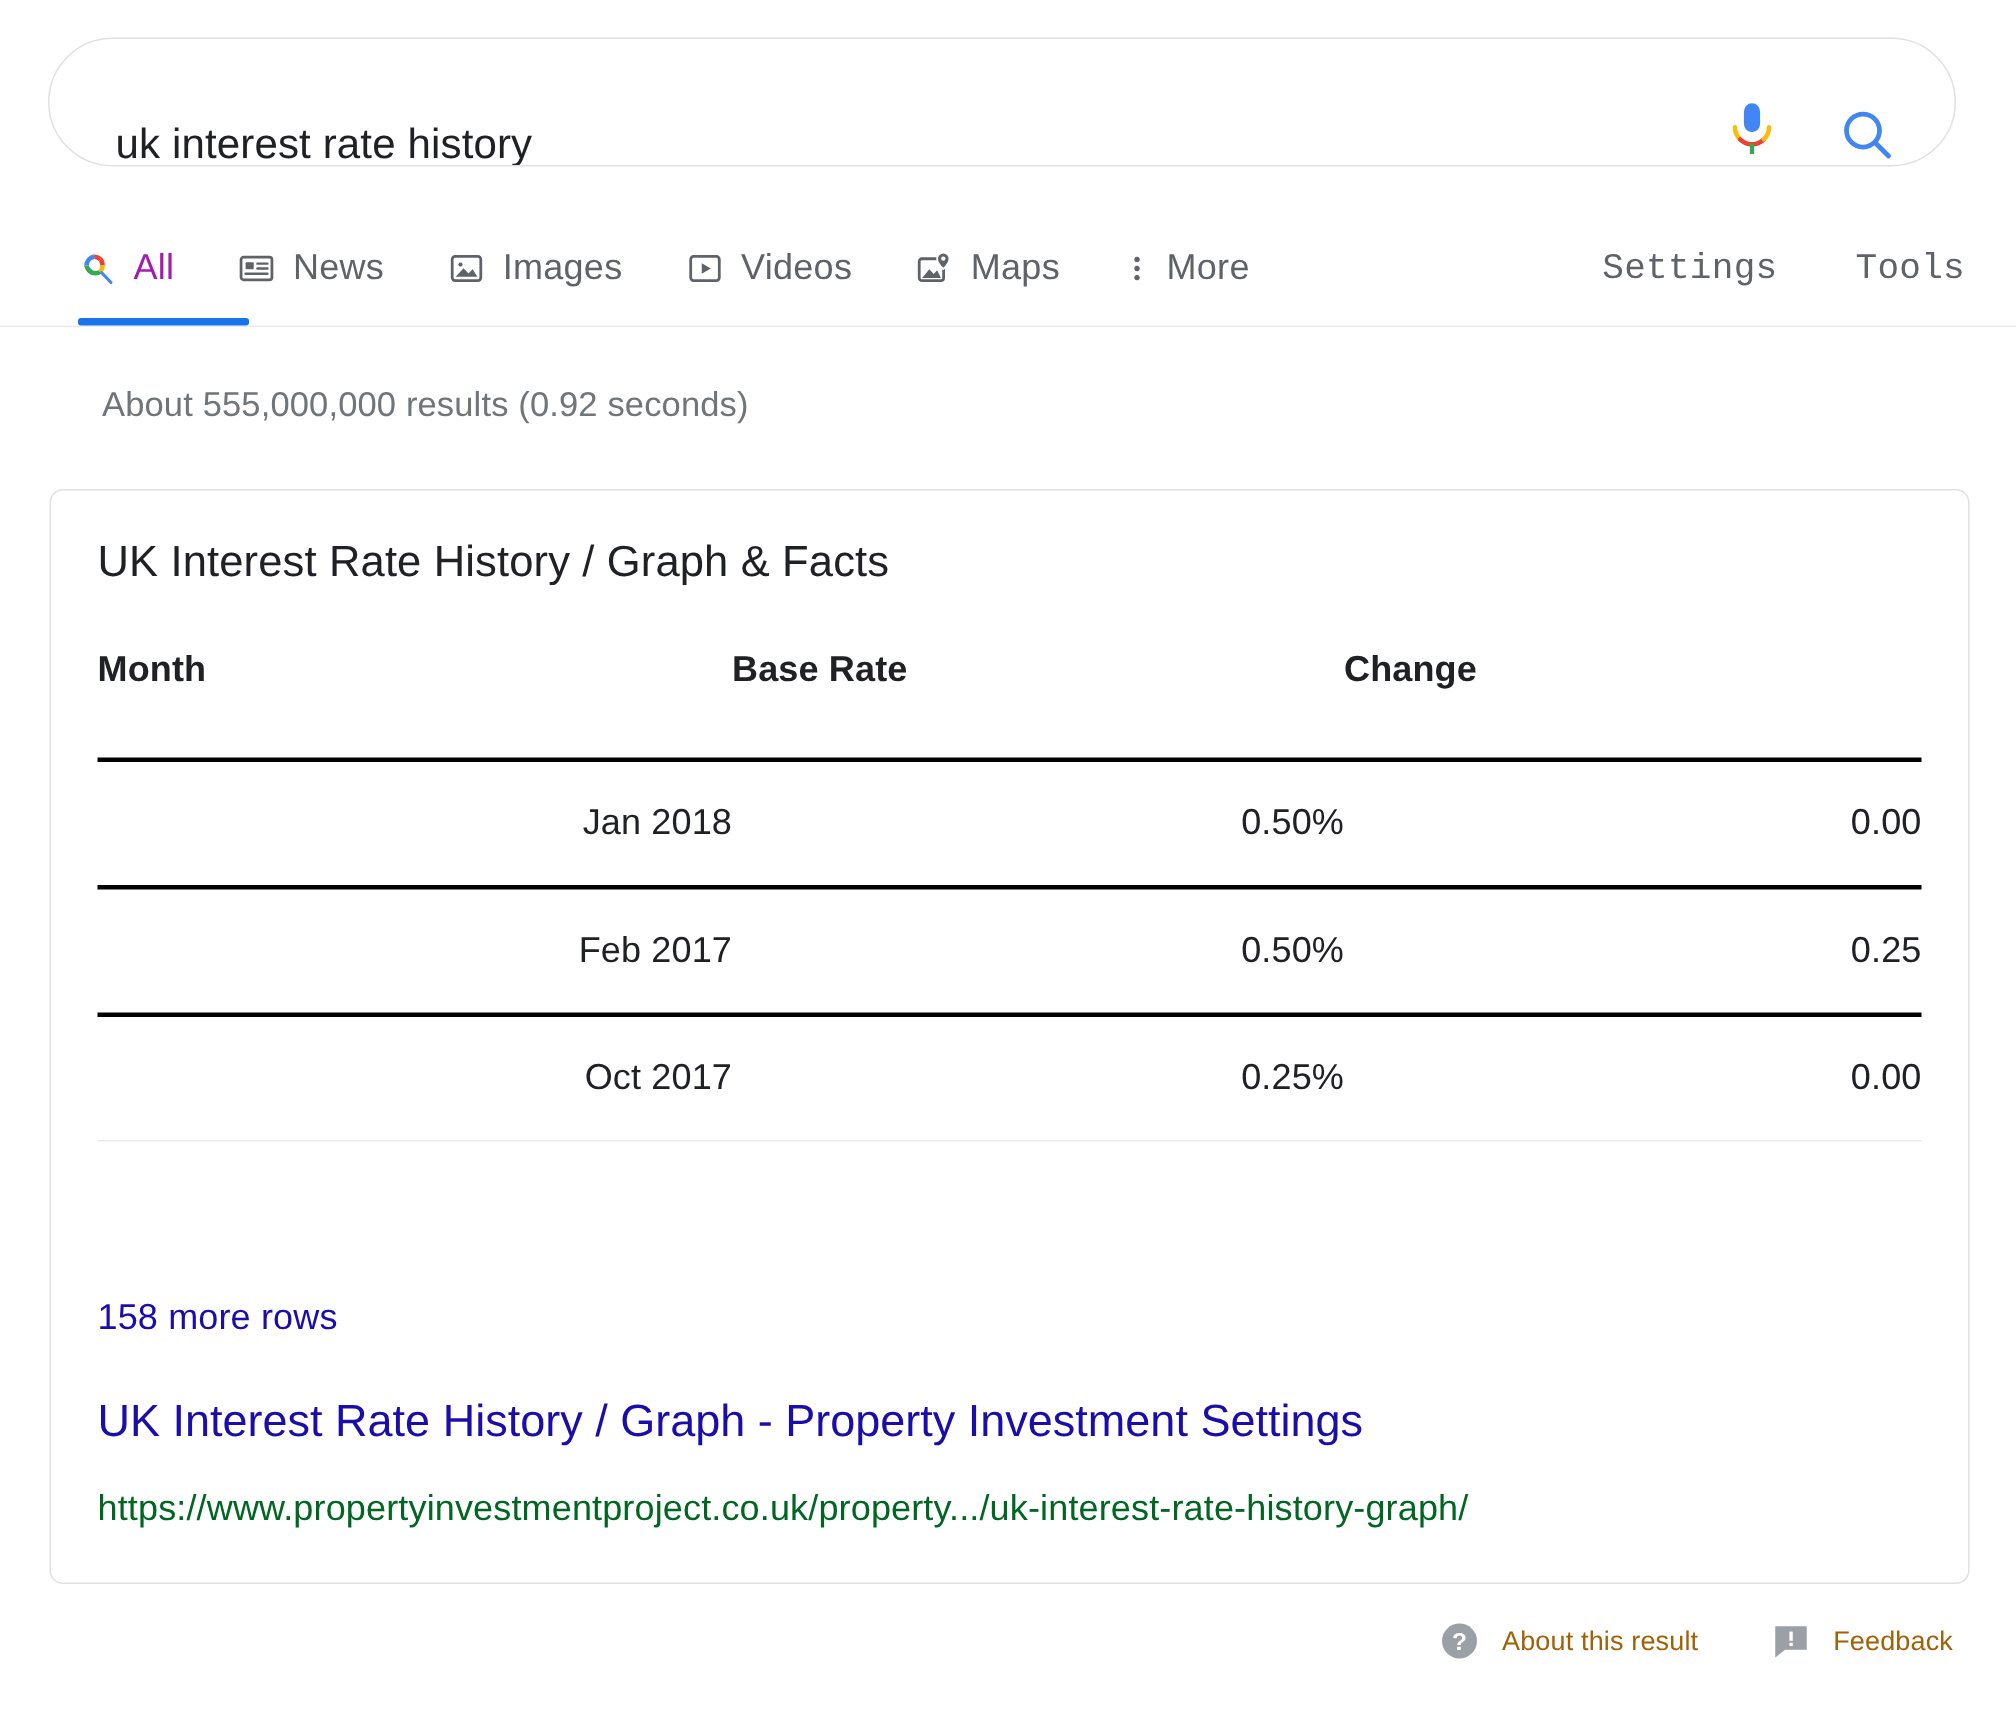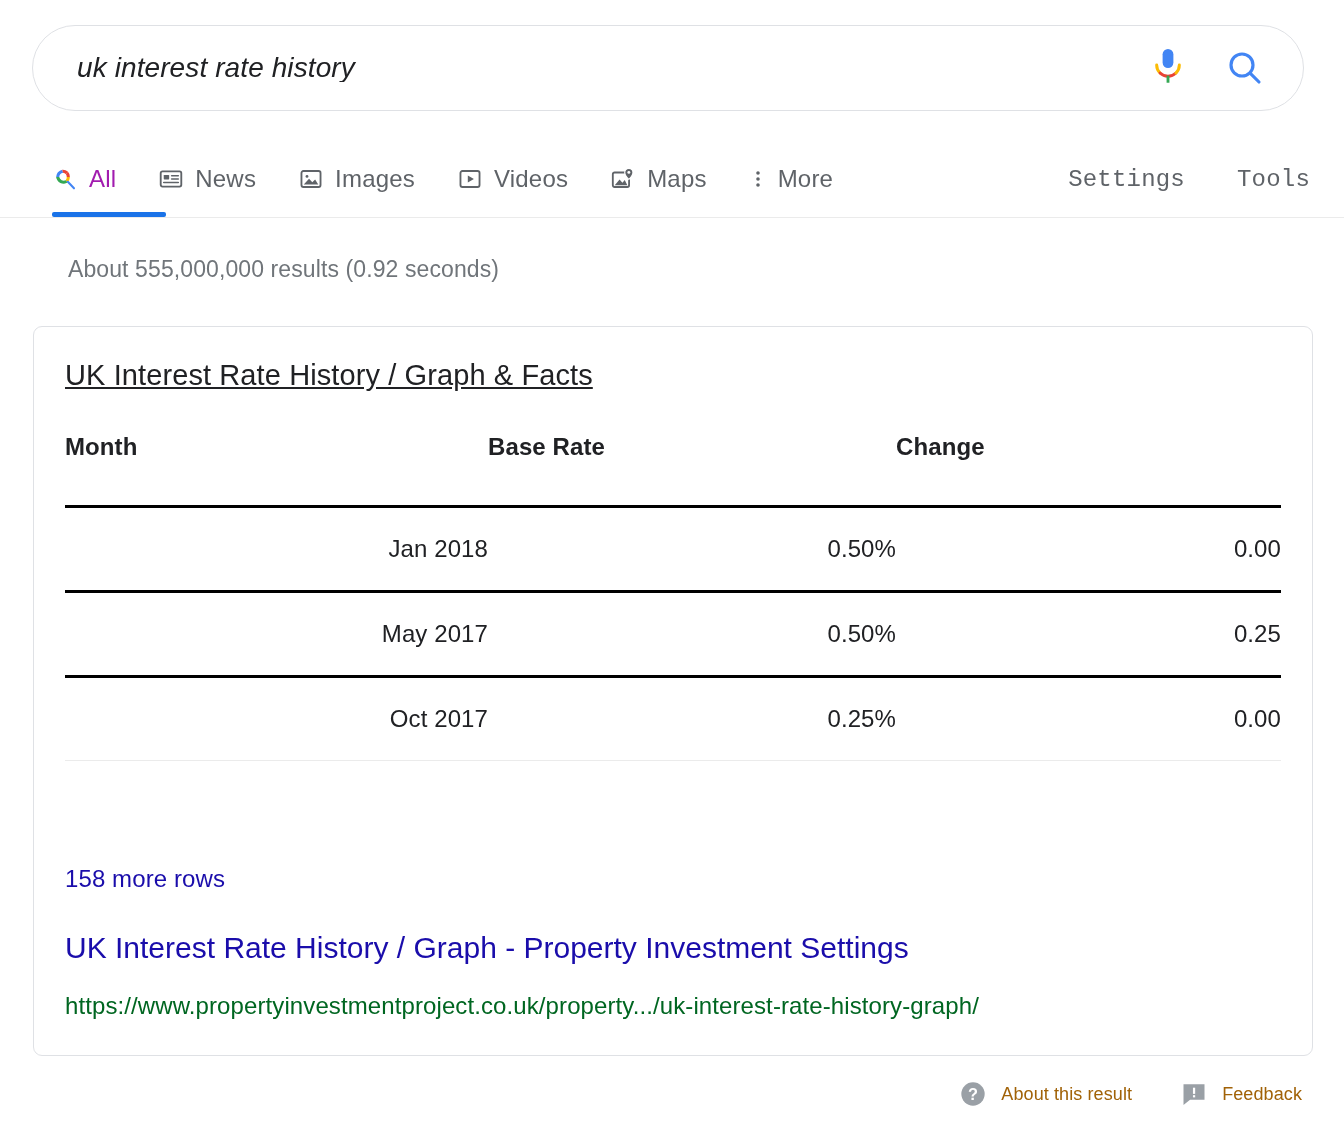--- a/index.html
+++ b/index.html
@@ -25,23 +25,22 @@
     width: 1272px;
     height: 86px;
   }
   .searchbar {
     width: 100%;
     height: 100%;
     border: 1px solid #dfe1e5;
     border-radius: 43px;
     background: #fff;
     display: flex;
-    align-items: center;
+    align-items: flex-end;
     padding: 0 30px 0 44px;
-    font-style: italic;
   }
   .search-query {
     flex: 1;
     font-size: 28px;
     color: #202124;
     line-height: 1;
     letter-spacing: 0.1px;
     white-space: nowrap;
     overflow: hidden;
   }
@@ -143,21 +142,20 @@
     border-radius: 9px;
     background: #fff;
   }
   .card-title {
     position: absolute;
     left: 31px;
     top: 32px;
     font-size: 29px;
     color: #202124;
     letter-spacing: 0.1px;
-    text-decoration: underline;
   }
 
   
   .snip-table {
     position: absolute;
     left: 31px;
     top: 106px;
     width: 1216px;
     border-collapse: collapse;
     table-layout: fixed;
@@ -363,21 +361,21 @@
         <th class="col-change">Change</th>
       </tr>
     </thead>
     <tbody>
       <tr>
         <td>Jan 2018</td>
         <td>0.50%</td>
         <td>0.00</td>
       </tr>
       <tr>
-        <td>May 2017</td>
+        <td>Feb 2017</td>
         <td>0.50%</td>
         <td>0.25</td>
       </tr>
       <tr class="last-row">
         <td>Oct 2017</td>
         <td>0.25%</td>
         <td>0.00</td>
       </tr>
     </tbody>
   </table>

